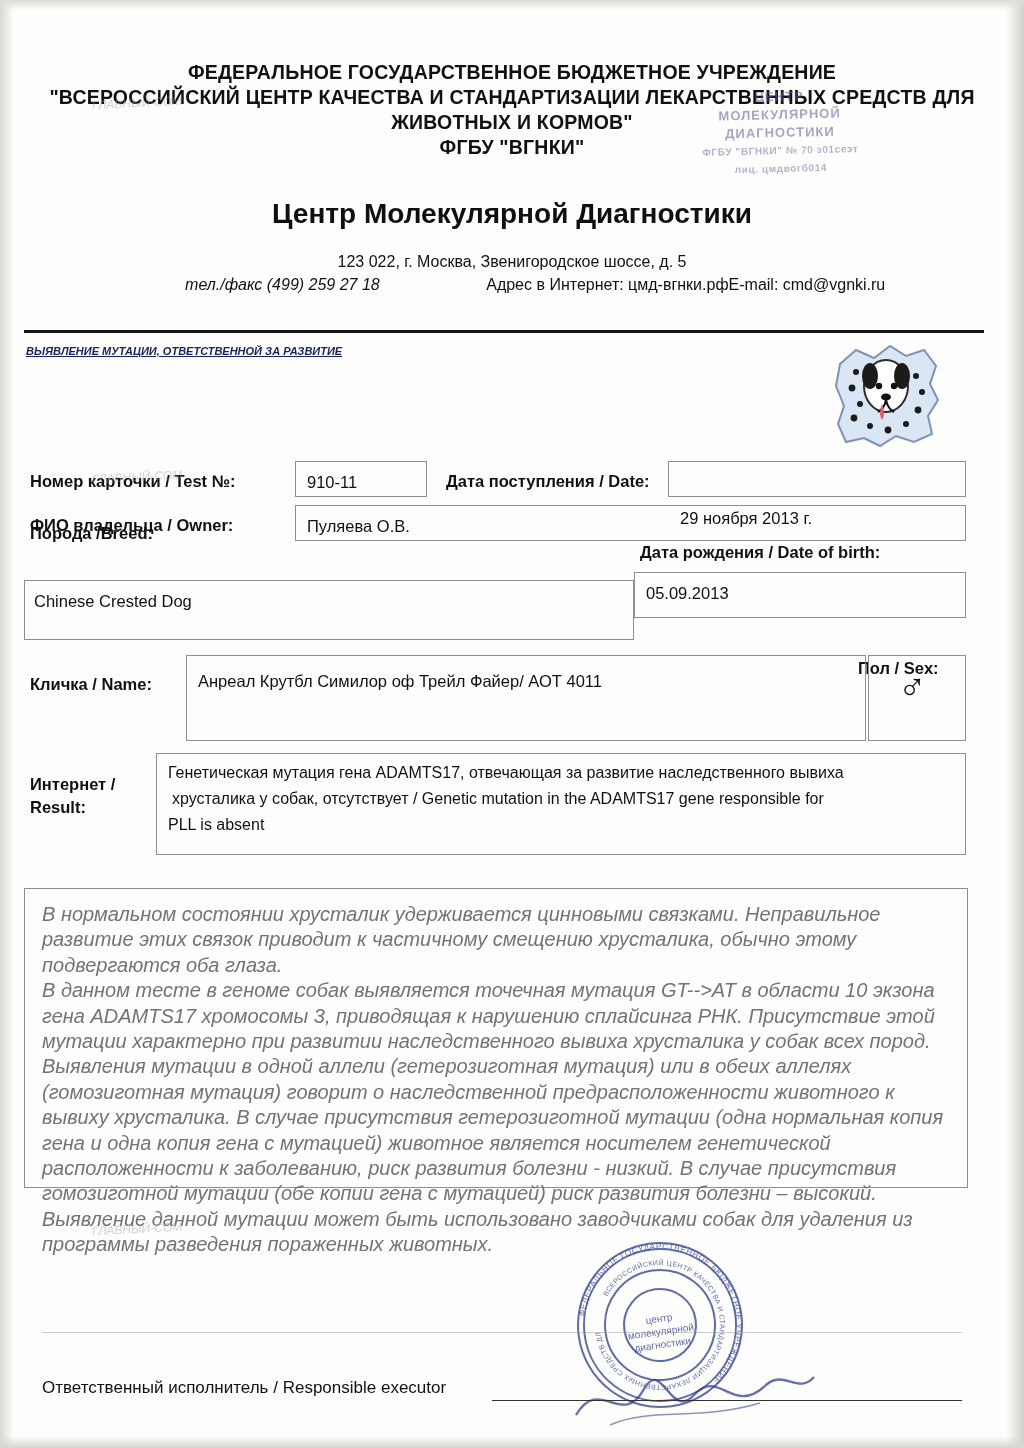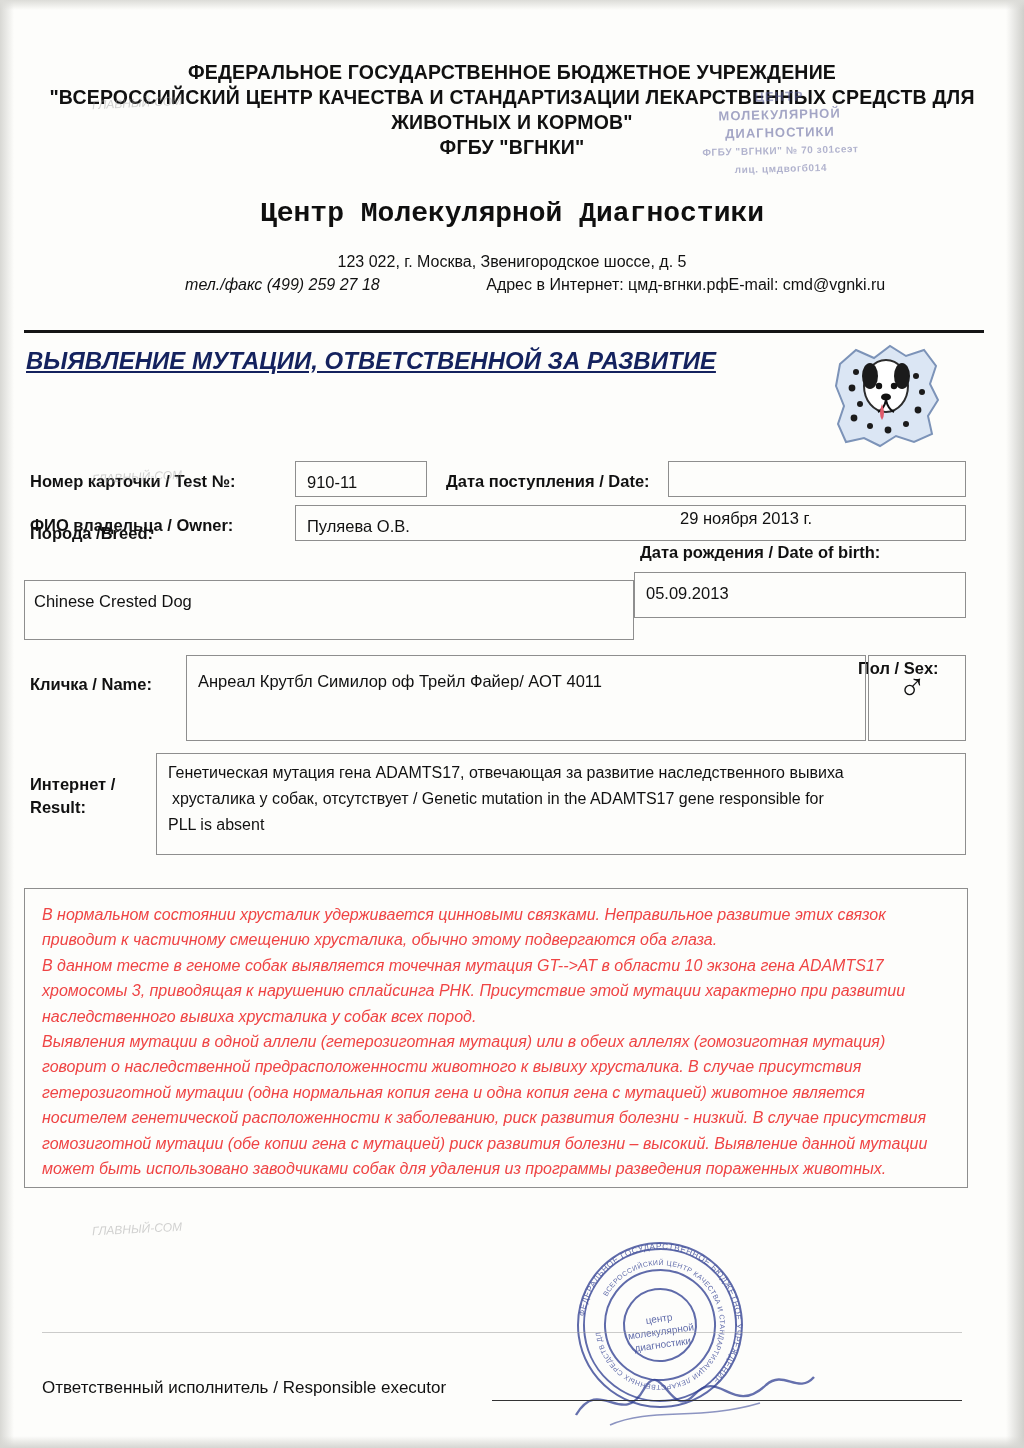--- a/index.html
+++ b/index.html
@@ -78,21 +78,20 @@
 
   .center-title {
     position: absolute;
     left: 30px;
     top: 198px;
     width: 964px;
     text-align: center;
     font-size: 28px;
     font-weight: bold;
     color: #0f0f0f;
-    font-family: Liberation Mono, monospace;
   }
   .addr {
     position: absolute;
     left: 30px;
     top: 253px;
     width: 964px;
     text-align: center;
     font-size: 16px;
     color: #111;
   }
@@ -136,25 +135,25 @@
     font-weight: bold;
     text-align: center;
     pointer-events: none;
   }
   .top-stamp .ts-small { font-size: 10px; letter-spacing: .6px; opacity:.85; }
 
   
   .test-title {
     position: absolute;
     left: 26px;
-    top: 348px;
+    top: 338px;
     width: 700px;
     font-style: italic;
     font-weight: bold;
-    font-size: 24px;
+    font-size: 11px;
     line-height: 26px;
     color: #14225e;
   }
   .test-title div { text-decoration: underline; white-space: nowrap;}
 
   
   .logo {
     position: absolute;
     left: 832px;
     top: 342px;
@@ -192,23 +191,23 @@
     height: 300px;
     border: 1px solid #8e8e8e;
     box-sizing: border-box;
   }
   .desc-text {
     position: absolute;
     left: 42px;
     top: 902px;
     width: 910px;
     font-style: italic;
-    font-size: 16px;
+    font-size: 20px;
     line-height: 25.4px;
-    color: #ef4444;
+    color: #737373;
   }
   .desc-text p { margin: 0; }
 
   
   .exec-row {
     position: absolute;
     left: 42px;
     top: 1378px;
     font-size: 17px;
     color: #111;

